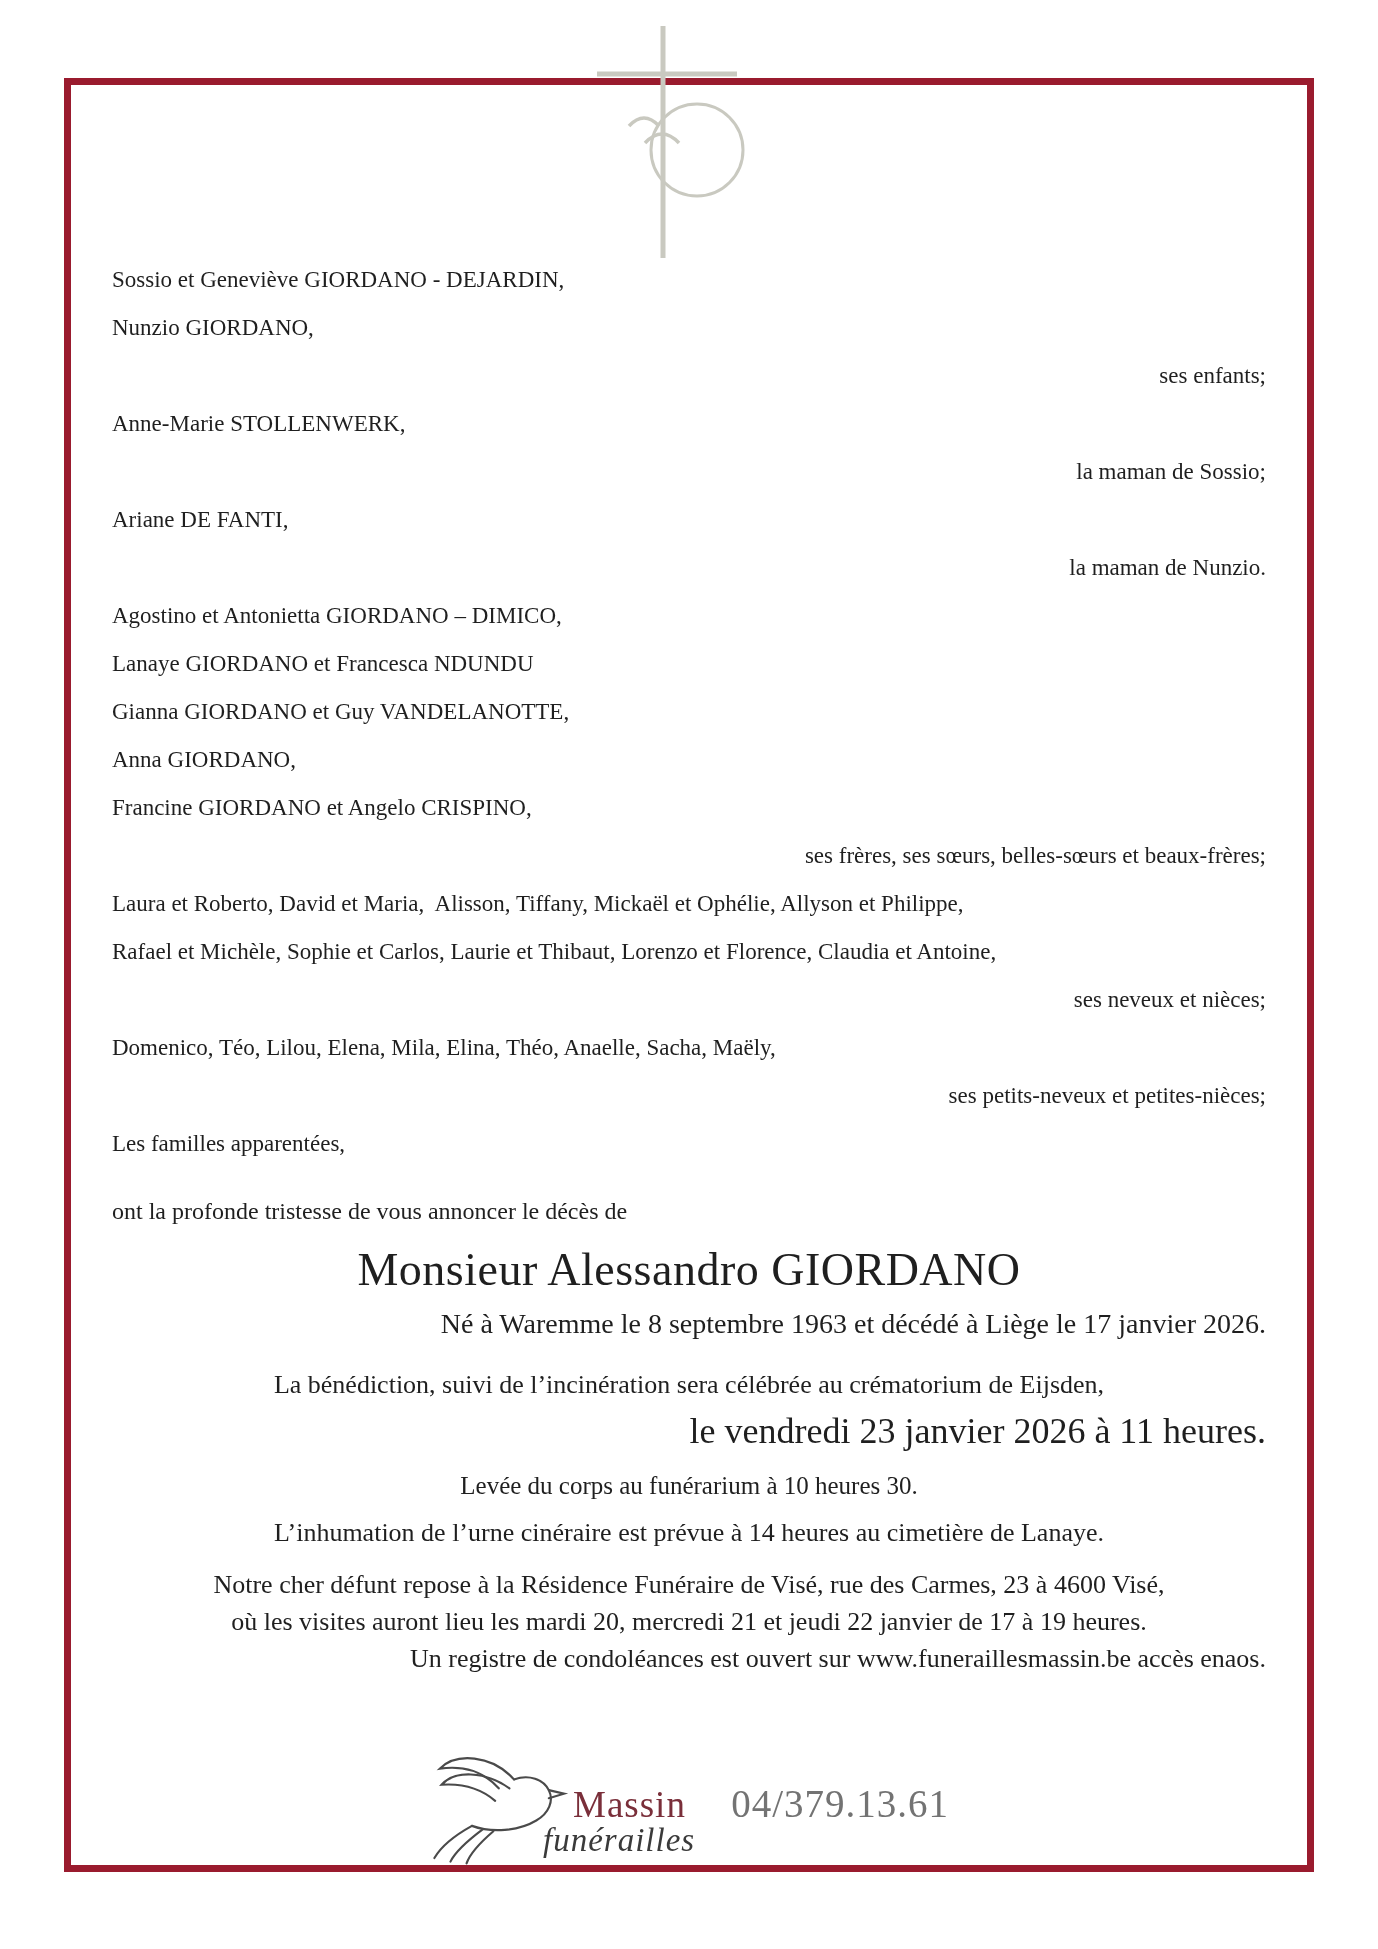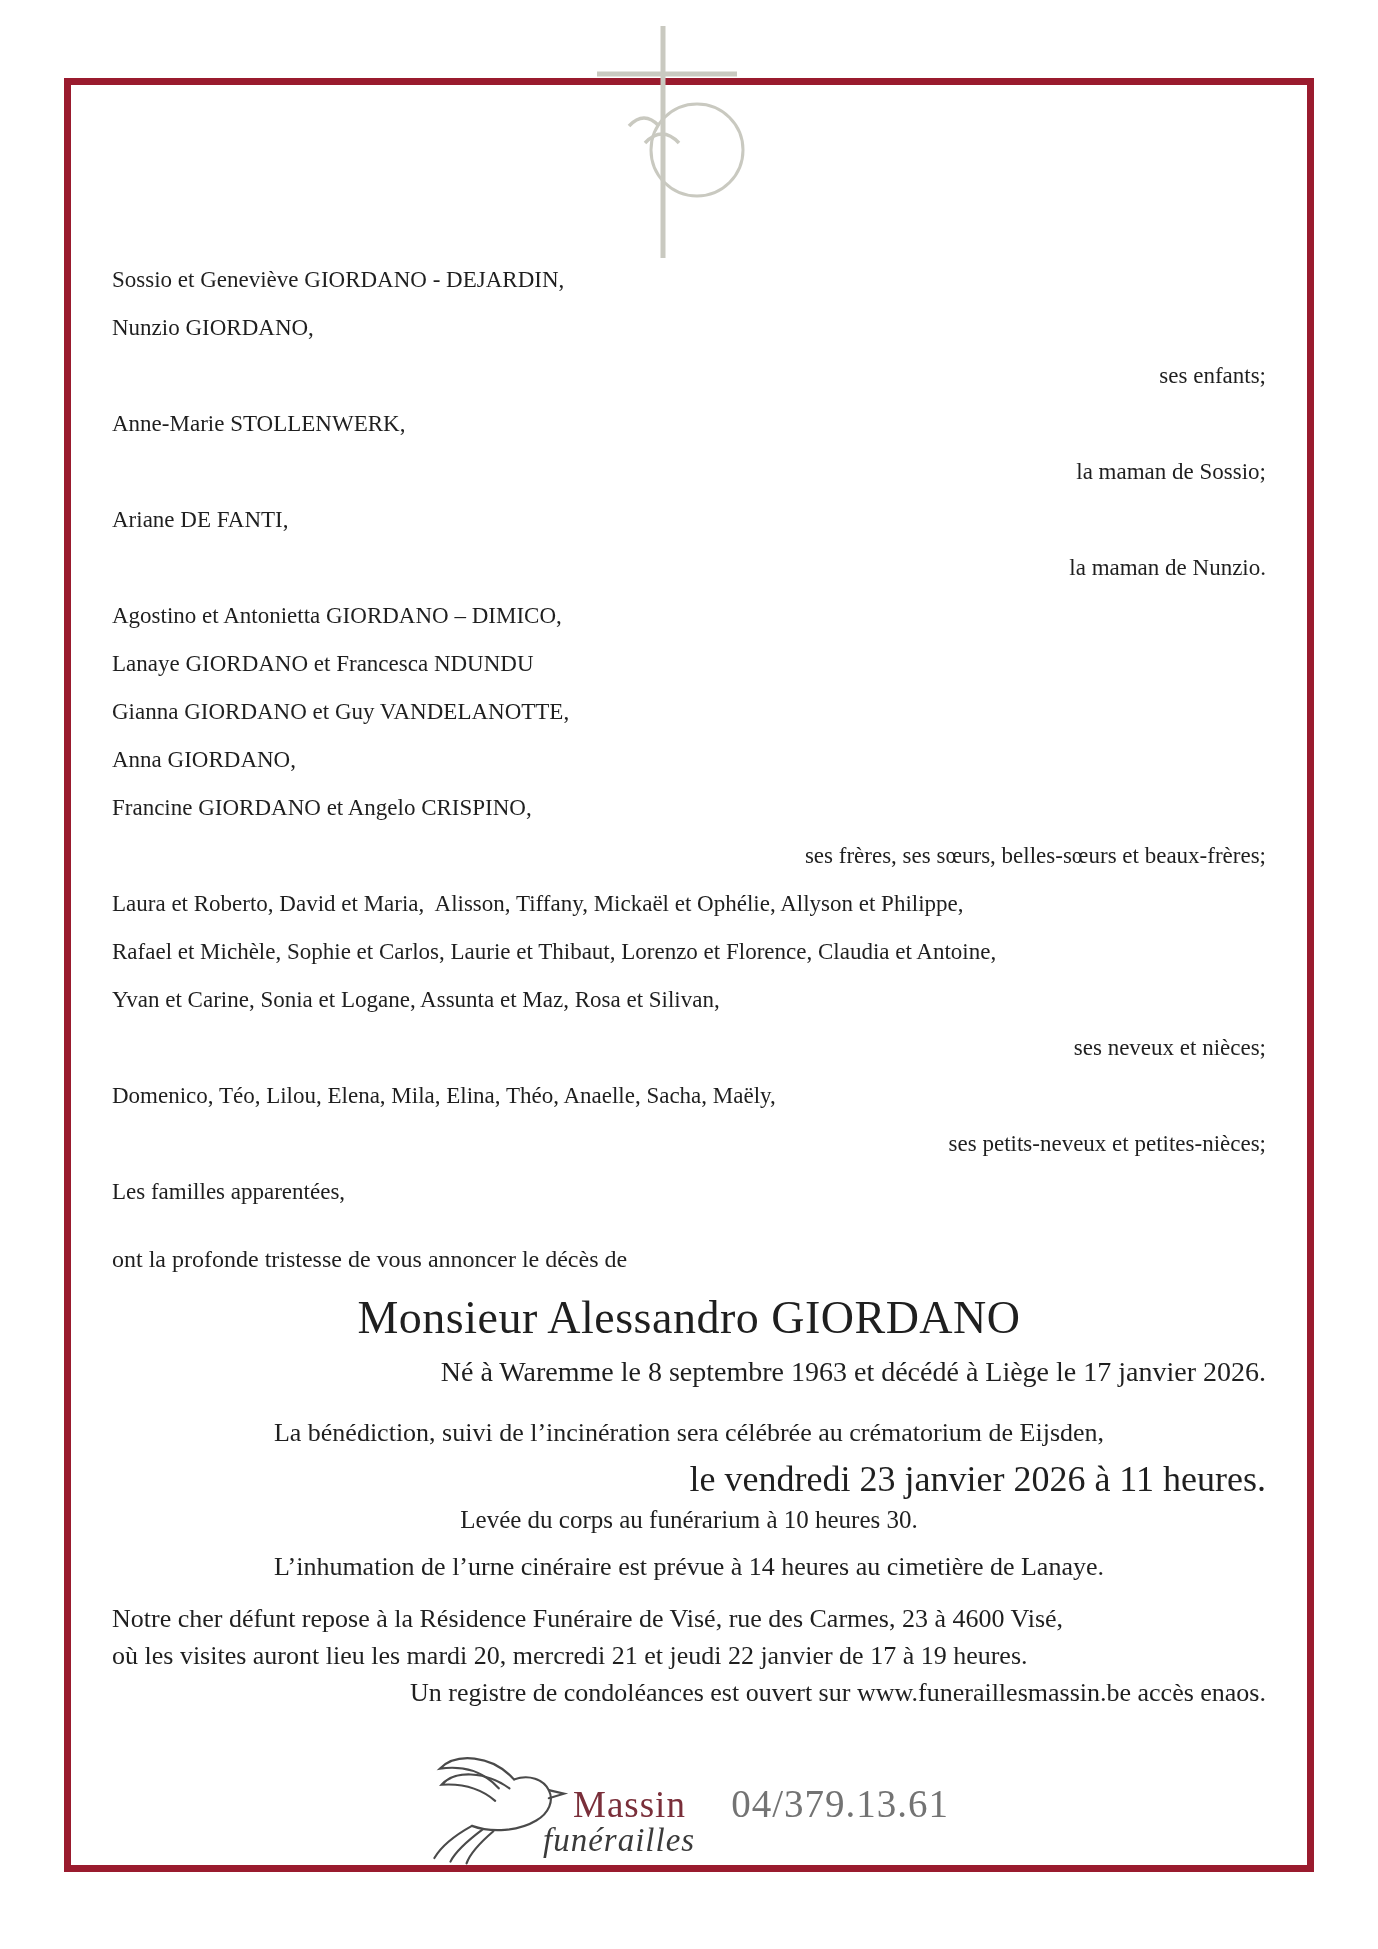--- a/index.html
+++ b/index.html
@@ -29,23 +29,23 @@
     z-index: 2;
   }
   .line { font-size: 23px; line-height: 48px; white-space: pre-wrap; }
   .left  { text-align: left; }
   .right { text-align: right; }
   .intro   { margin-top: 30px; font-size: 24px; text-align: left; }
   .title   { margin-top: 18px; font-size: 46px; font-weight: normal; text-align: center; letter-spacing: 0.5px; }
   .life    { margin-top: 12px; font-size: 28px; text-align: right; }
   .benediction { margin-top: 30px; font-size: 26px; text-align: center; }
   .dateline    { margin-top: 10px; font-size: 36px; text-align: right; }
-  .levee       { margin-top: 6px;  font-size: 25px; text-align: center; }
+  .levee       { margin-top: 20px;  font-size: 25px; text-align: center; }
   .inhumation  { margin-top: 18px; font-size: 26px; text-align: center; }
-  .repose      { margin-top: 18px; font-size: 26px; line-height: 37px; text-align: left; }
+  .repose      { margin-top: 18px; font-size: 26px; line-height: 37px; text-align: center; }
   .register    { margin-top: 4px; font-size: 26px; text-align: right; }
   .footer {
     position: absolute;
     left: 0; right: 0; bottom: 78px;
     display: flex;
     justify-content: center;
     align-items: flex-start;
     z-index: 4;
   }
   .dove { margin-right: -8px; margin-top: 4px; }
@@ -100,21 +100,20 @@
     <p class="line left">Ariane DE FANTI,</p>
     <p class="line right">la maman de Nunzio.</p>
     <p class="line left">Agostino et Antonietta GIORDANO – DIMICO,</p>
     <p class="line left">Lanaye GIORDANO et Francesca NDUNDU</p>
     <p class="line left">Gianna GIORDANO et Guy VANDELANOTTE,</p>
     <p class="line left">Anna GIORDANO,</p>
     <p class="line left">Francine GIORDANO et Angelo CRISPINO,</p>
     <p class="line right">ses frères, ses sœurs, belles-sœurs et beaux-frères;</p>
     <p class="line left">Laura et Roberto, David et Maria,  Alisson, Tiffany, Mickaël et Ophélie, Allyson et Philippe,</p>
     <p class="line left">Rafael et Michèle, Sophie et Carlos, Laurie et Thibaut, Lorenzo et Florence, Claudia et Antoine,</p>
-    <p class="line left">Yvan et Carine, Sonia et Logane, Assunta et Maz, Rosa et Silivan,</p>
     <p class="line right">ses neveux et nièces;</p>
     <p class="line left">Domenico, Téo, Lilou, Elena, Mila, Elina, Théo, Anaelle, Sacha, Maëly,</p>
     <p class="line right">ses petits-neveux et petites-nièces;</p>
     <p class="line left">Les familles apparentées,</p>
   </div>
 
   <p class="intro">ont la profonde tristesse de vous annoncer le décès de</p>
 
   <h1 class="title">Monsieur Alessandro GIORDANO</h1>
 

